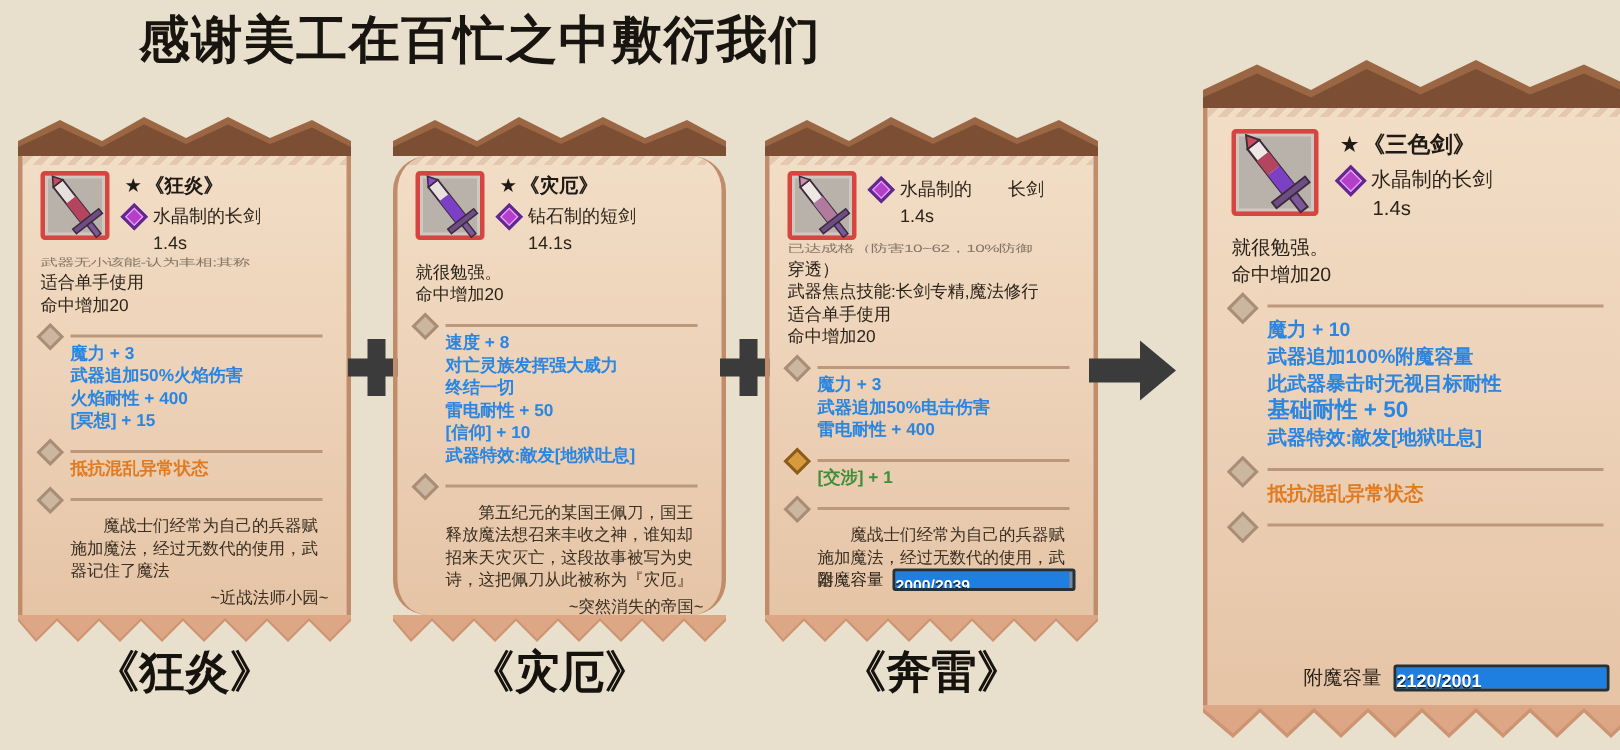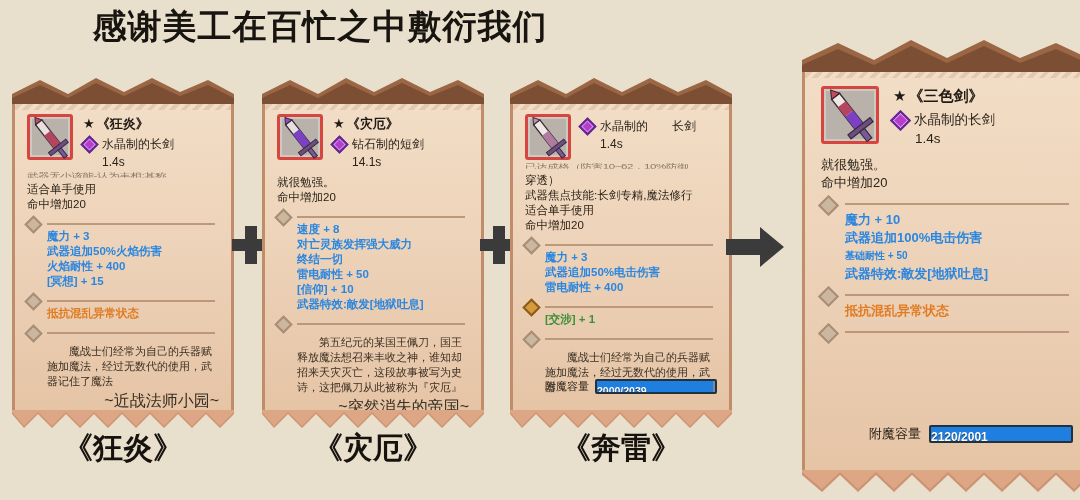--- a/index.html
+++ b/index.html
@@ -79,21 +79,21 @@
     width: 13px; height: 13px;
     background: #cbb69f;
     border: 2px solid #a98d74;
     transform: rotate(45deg);
   }
   .diamond.gold { background: #d79a3d; border-color: #8a5c1d; }
   .stat { font-size: 11.5px; line-height: 15px; color: #2a86e0; font-weight: bold; white-space: nowrap; }
   .stat.orange { color: #e07b22; }
   .stat.green { color: #3f8f3a; }
   .flavor { font-size: 11px; line-height: 15px; color: #3a2f22; text-indent: 2em; margin-top: 6px; }
-  .flavor-src { font-size: 16px; color: #3a2f22; text-align: right; margin-top: 2px; }
+  .flavor-src { font-size: 11px; color: #3a2f22; text-align: right; margin-top: 2px; }
 
   
   .cap-row { display: flex; align-items: center; gap: 6px; margin-top: 6px; }
   .cap-label { font-size: 11px; color: #2b2319; white-space: nowrap; }
   .cap-bar {
     position: relative; flex: 1; height: 15px;
     background: #7d8a93;
     border: 2px solid #23313a;
     border-radius: 2px; overflow: hidden;
   }
@@ -198,21 +198,21 @@
     </svg>
   </div>
 
   <div class="card" style="left:262px; top:78px; width:222px;">
     <div class="card-roof">
       <svg viewBox="0 0 222 26" preserveAspectRatio="none">
         <polygon points="0,26 0,16 28,2 56,16 84,0 112,14 140,0 168,14 196,2 222,16 222,26" fill="#9b6644"></polygon>
         <polygon points="0,26 0,20 28,7 56,20 84,5 112,18 140,5 168,18 196,7 222,20 222,26" fill="#7c4f34"></polygon>
       </svg>
     </div>
-    <div class="card-body" style="height:306px;">
+    <div class="card-body" style="height:306px;border-radius:23px;">
       <div class="hdr">
         <div class="icon-frame">
           <svg width="50" height="52" viewBox="0 0 50 52">
             <g transform="rotate(-38 25 26)">
               <rect x="20" y="4" width="8" height="30" fill="#e8e0dc" stroke="#3a2a3a" stroke-width="1.2"></rect>
               <polygon points="20,4 28,4 24,-2" fill="#8b4bd0" stroke="#3a2a3a" stroke-width="1"></polygon>
               <rect x="20" y="16" width="8" height="18" fill="#7c40c4"></rect>
               <rect x="13" y="34" width="22" height="4" fill="#6d4d84" stroke="#3a2a3a" stroke-width="1"></rect>
               <rect x="22" y="38" width="4" height="10" fill="#7a589a" stroke="#3a2a3a" stroke-width="1"></rect>
             </g>
@@ -383,22 +383,23 @@
 
       <div class="desc" style="font-size:13px; line-height:18px; margin-top:10px;">
         <div>就很勉强。</div>
         <div>命中增加20</div>
       </div>
 
       <div class="sec" style="padding-left:24px;">
         <span class="diamond" style="width:15px;height:15px;"></span>
         <div class="sec-rule" style="height:14px;"></div>
         <div class="stat" style="font-size:13px;line-height:18px;">魔力 + 10</div>
-        <div class="stat" style="font-size:13px;line-height:18px;">武器追加100%电击伤害</div>
-        <div class="stat" style="font-size:10px;line-height:18px;">基础耐性 + 50</div>
+        <div class="stat" style="font-size:13px;line-height:18px;">武器追加100%附魔容量</div>
+        <div class="stat" style="font-size:13px;line-height:18px;">此武器暴击时无视目标耐性</div>
+        <div class="stat" style="font-size:15px;line-height:18px;">基础耐性 + 50</div>
         <div class="stat" style="font-size:13px;line-height:18px;">武器特效:敵发[地狱吐息]</div>
       </div>
 
       <div class="sec" style="padding-left:24px;">
         <span class="diamond" style="width:15px;height:15px;"></span>
         <div class="sec-rule" style="height:14px;"></div>
         <div class="stat orange" style="font-size:13px;line-height:18px;">抵抗混乱异常状态</div>
       </div>
 
       <div class="sec" style="padding-left:24px;">

